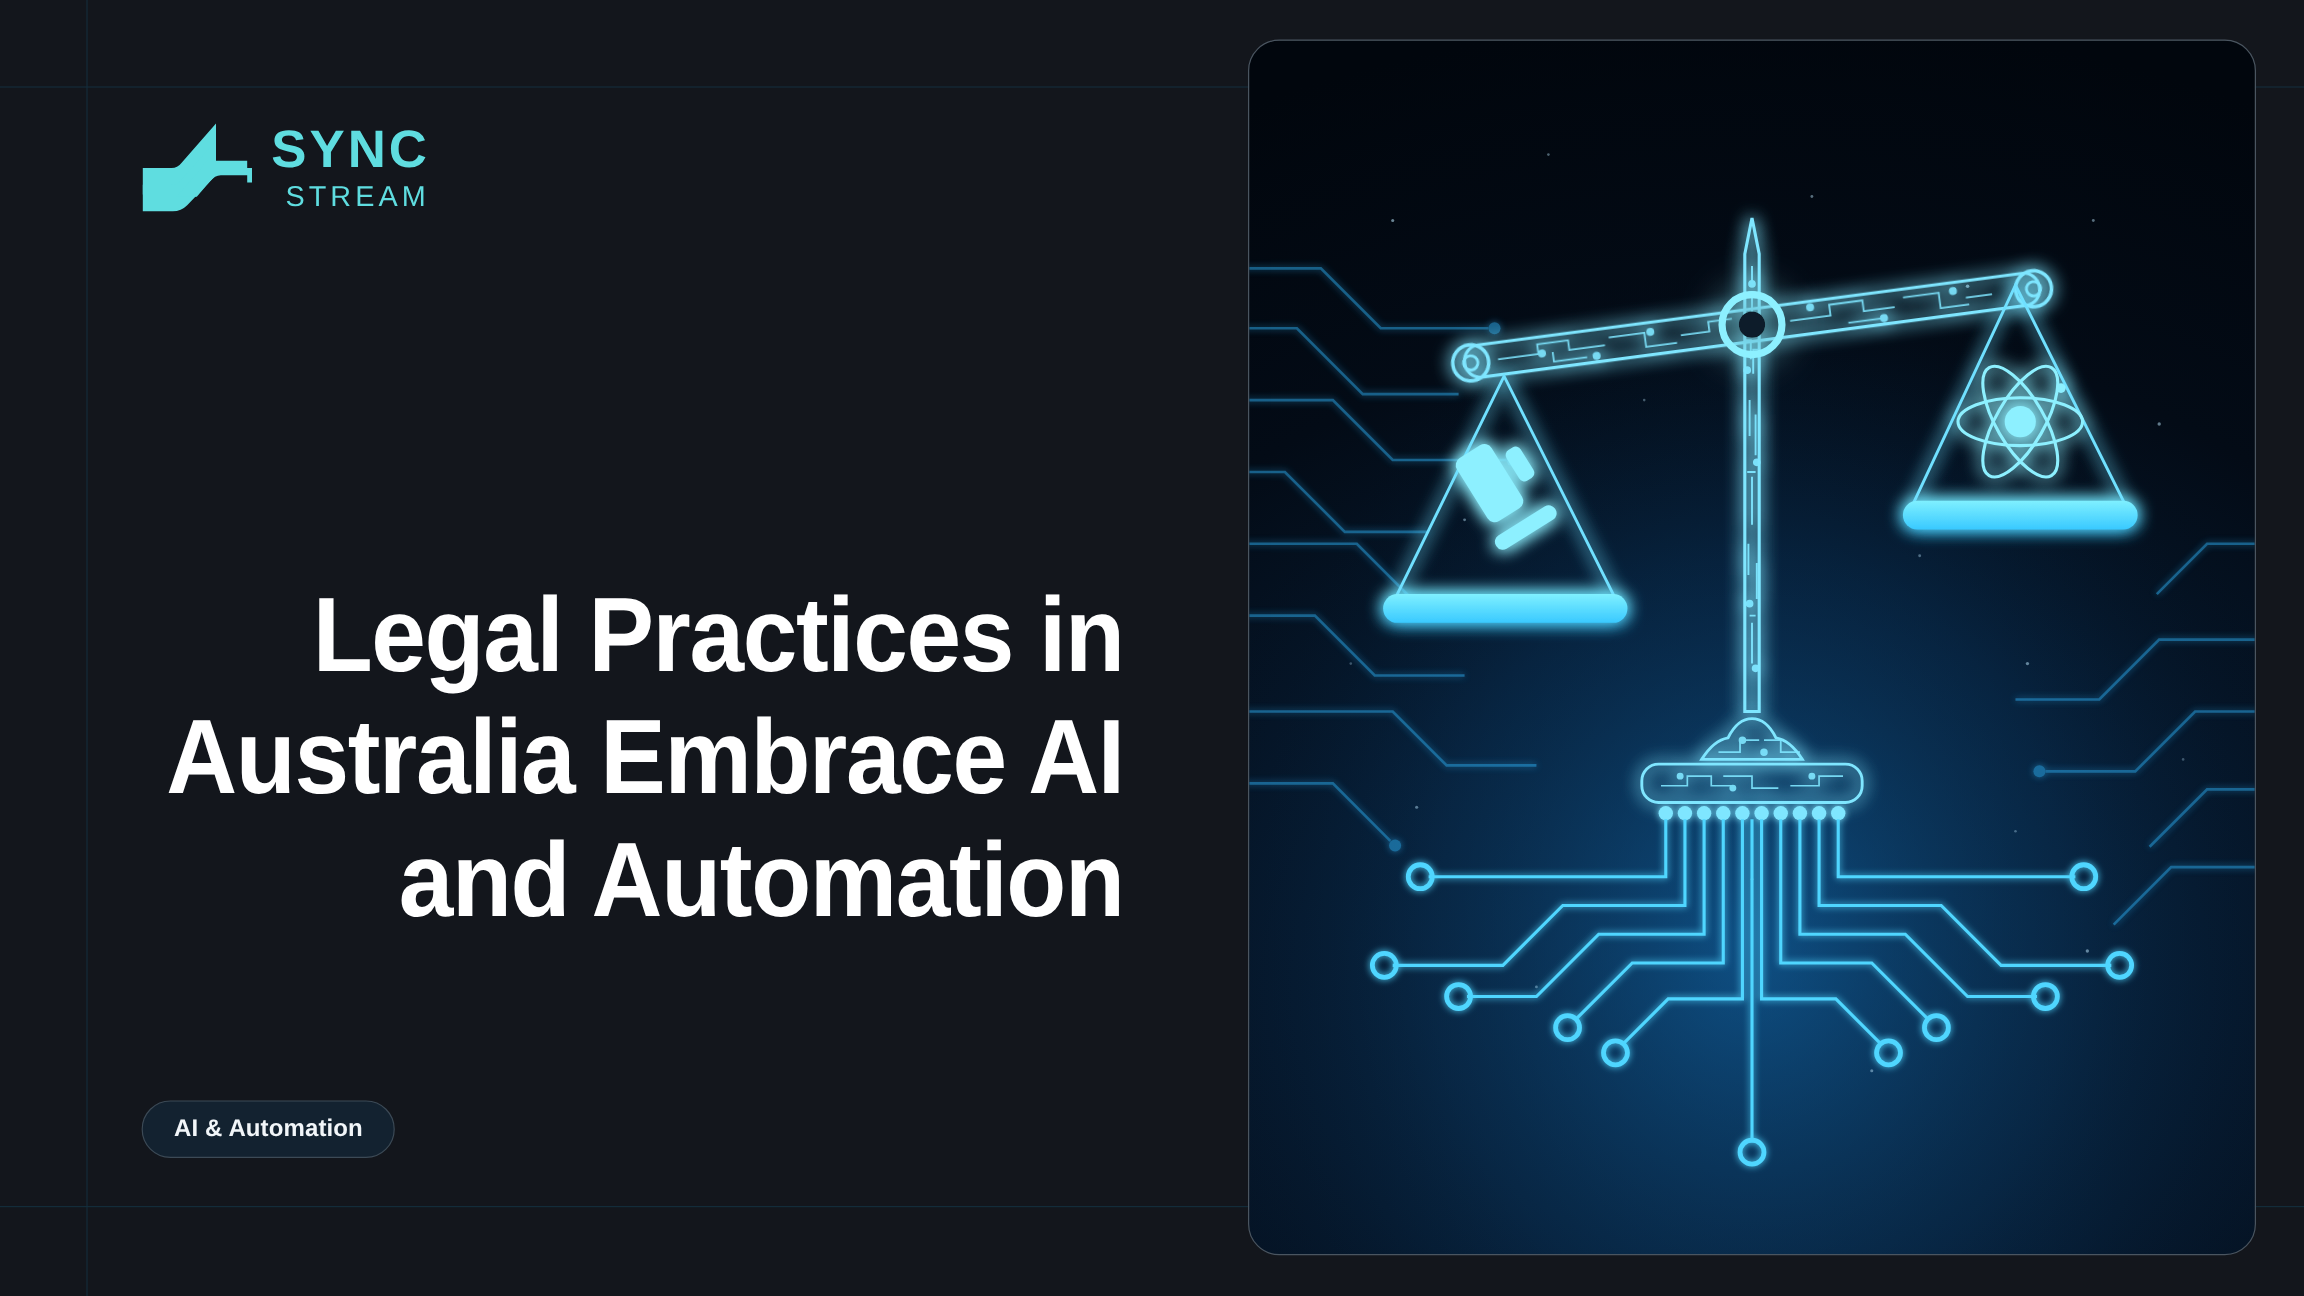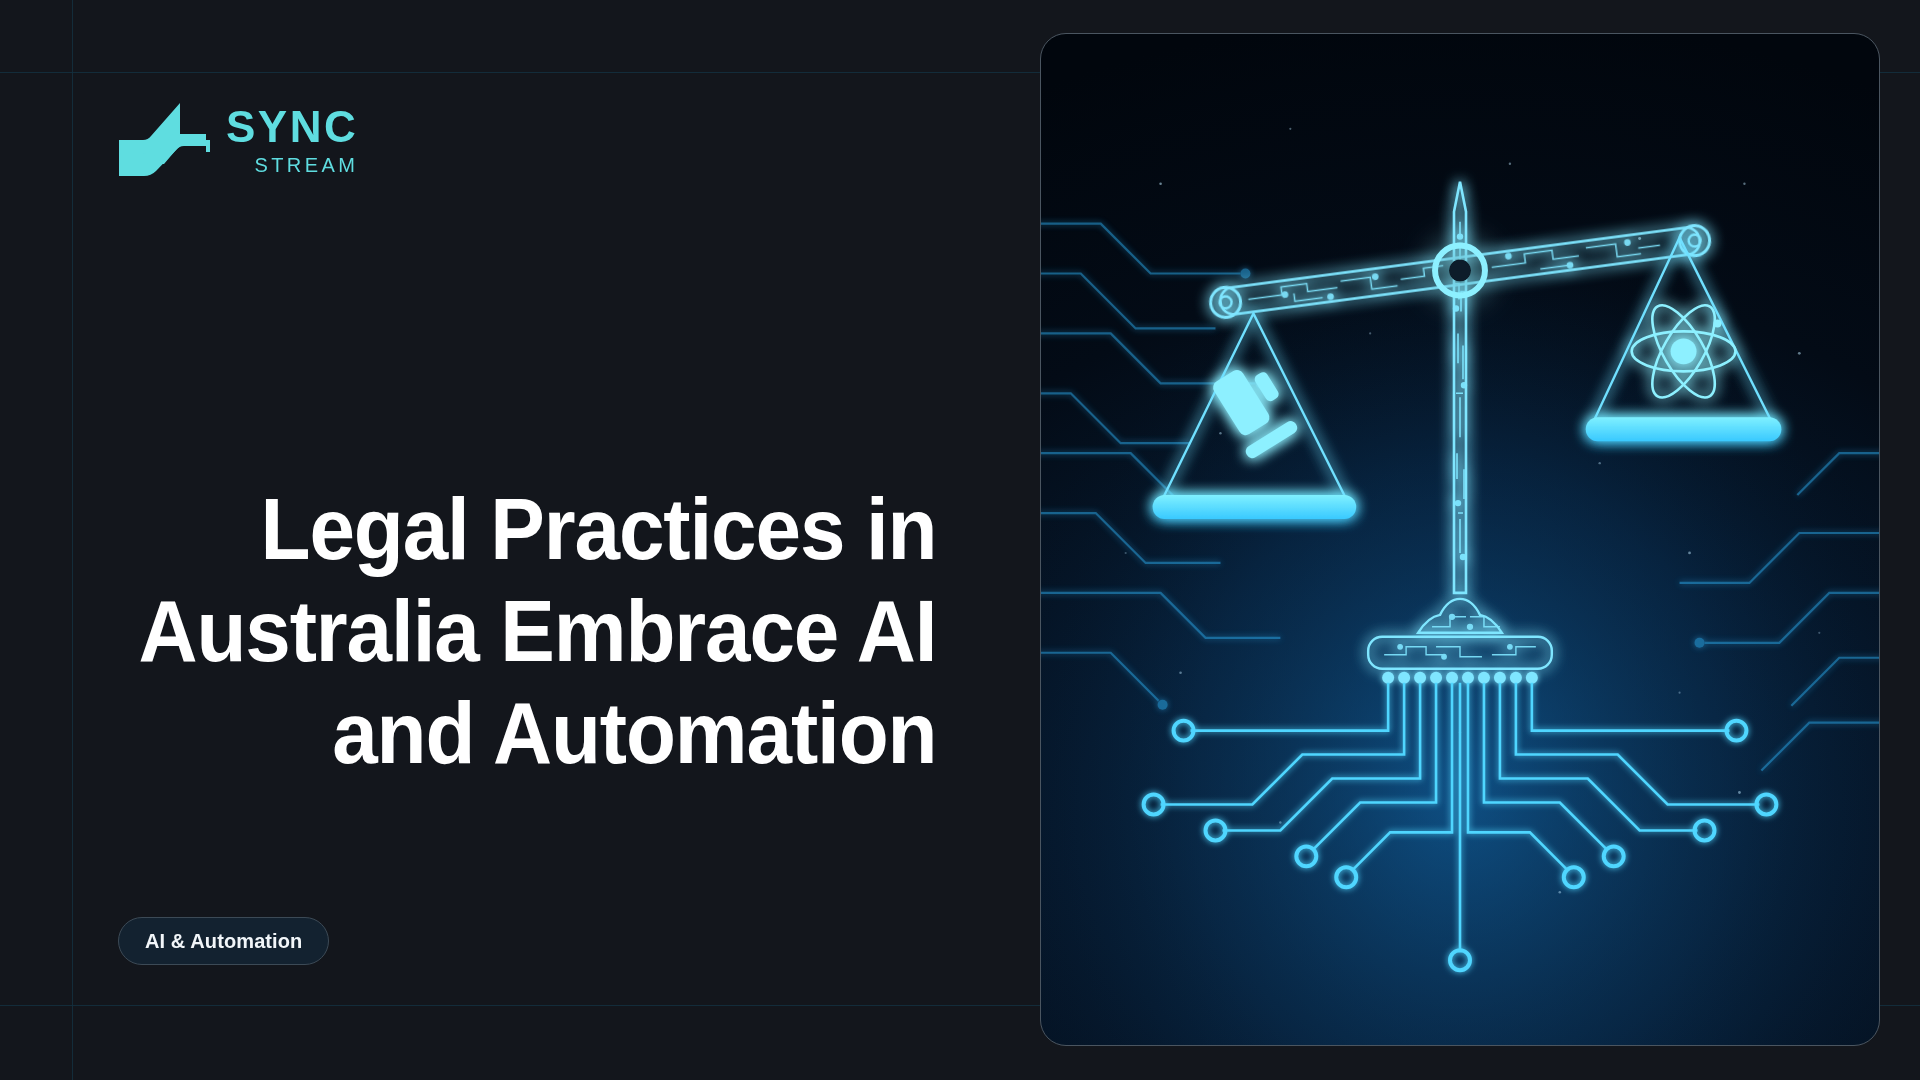--- a/index.html
+++ b/index.html
@@ -35,21 +35,21 @@
   }
   .logo-mark{ width:92px; height:78px; display:block; }
   .logo-words{ display:flex; flex-direction:column; line-height:1; padding-top:2px; }
   .logo-sync{
     font-family:"Liberation Sans", sans-serif;
     font-weight:700; font-size:44px; letter-spacing:2.5px;
     color:#5fdde0;
   }
   .logo-stream{
     font-family:"Liberation Sans", sans-serif;
-    font-weight:400; font-size:20px; letter-spacing:3.4px;
+    font-weight:400; font-size:24px; letter-spacing:3.4px;
     color:#5fdde0; margin-top:6px; margin-left:2px;
   }
 
   
   .headline{
     position:absolute; left:118px; top:478px; width:880px;
     font-family:"Liberation Sans Narrow","Liberation Sans", sans-serif;
     font-weight:700;
     font-size:88px;
     line-height:1.16;

